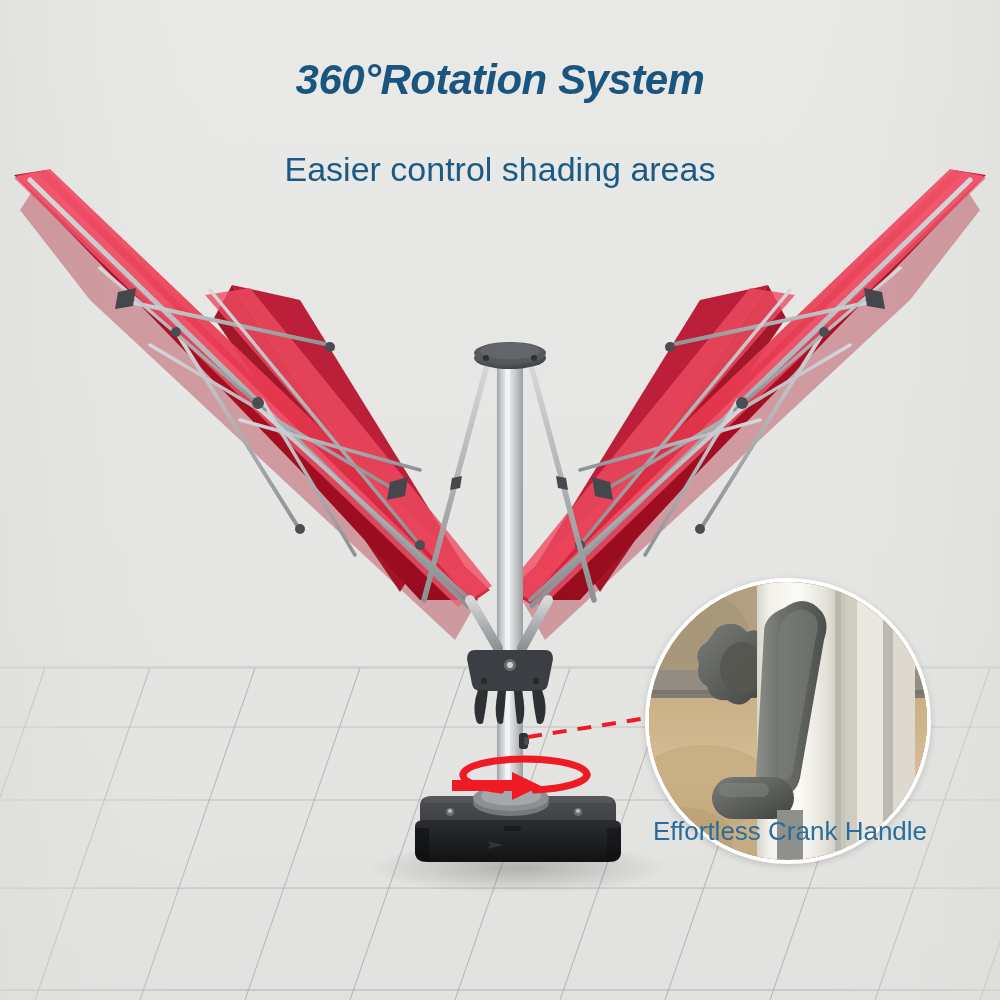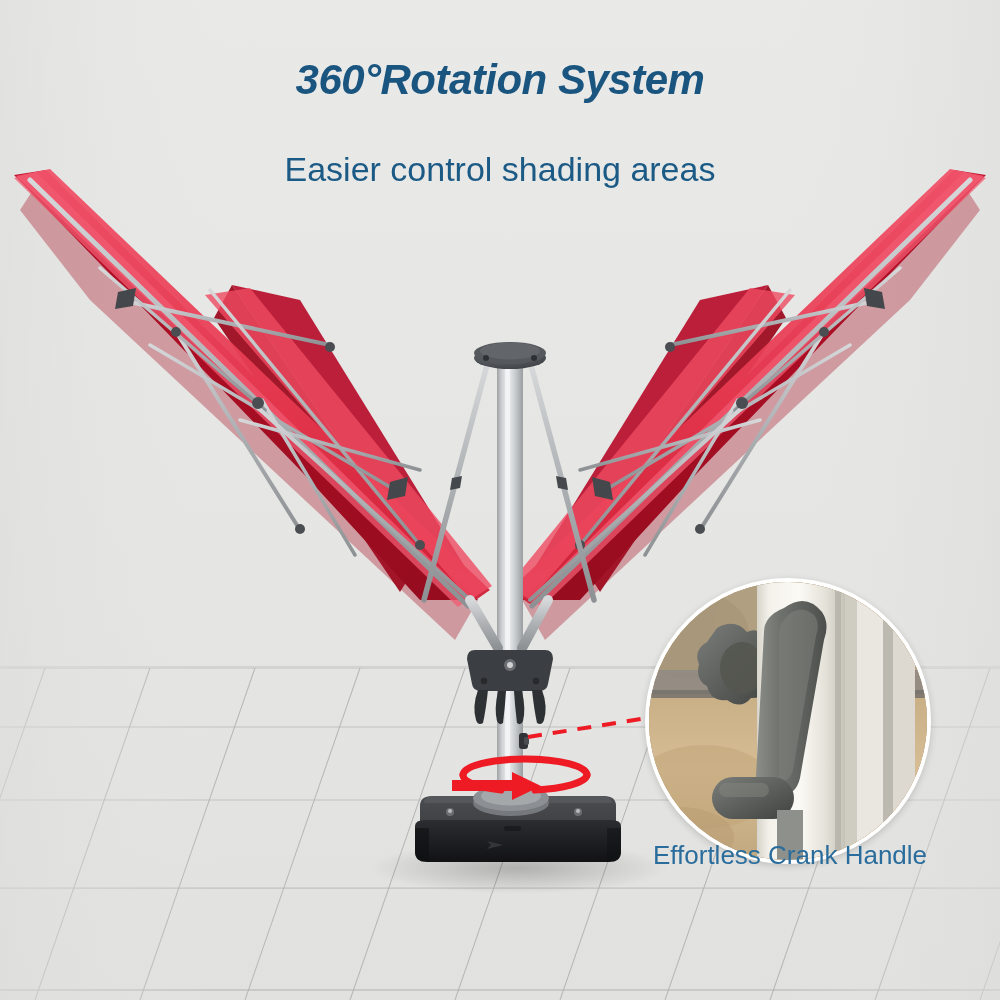--- a/index.html
+++ b/index.html
@@ -21,21 +21,21 @@
     position:absolute;left:0;top:56px;width:1000px;text-align:center;
     font-size:42px;font-weight:bold;font-style:italic;
     color:#1a5580;letter-spacing:-0.5px;
     white-space:nowrap;
   }
   .subtitle{
     position:absolute;left:0;top:150px;width:1000px;text-align:center;
     font-size:34px;font-weight:400;color:#1c5a86;
   }
   .inset-caption{
-    position:absolute;left:600px;top:840px;width:380px;text-align:center;
+    position:absolute;left:600px;top:816px;width:380px;text-align:center;
     font-size:26px;color:#2a6d9c;white-space:nowrap;
   }
 
   
   .umbrella{position:absolute;left:0;top:0;width:1000px;height:1000px;}
 
   
   .inset{
     position:absolute;left:645px;top:578px;width:278px;height:278px;
     border-radius:50%;overflow:hidden;

